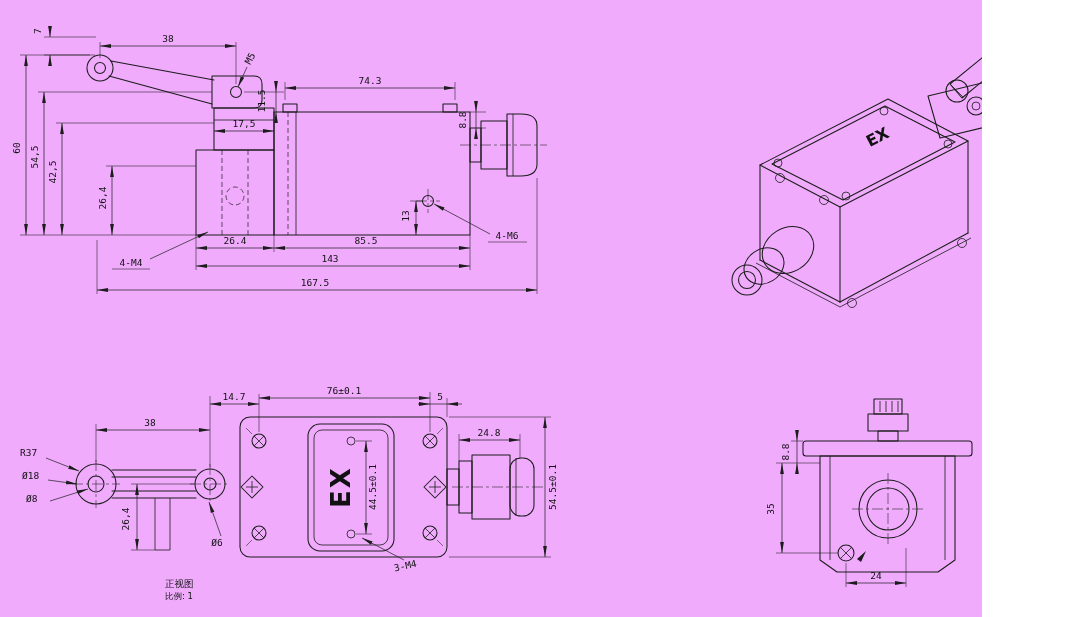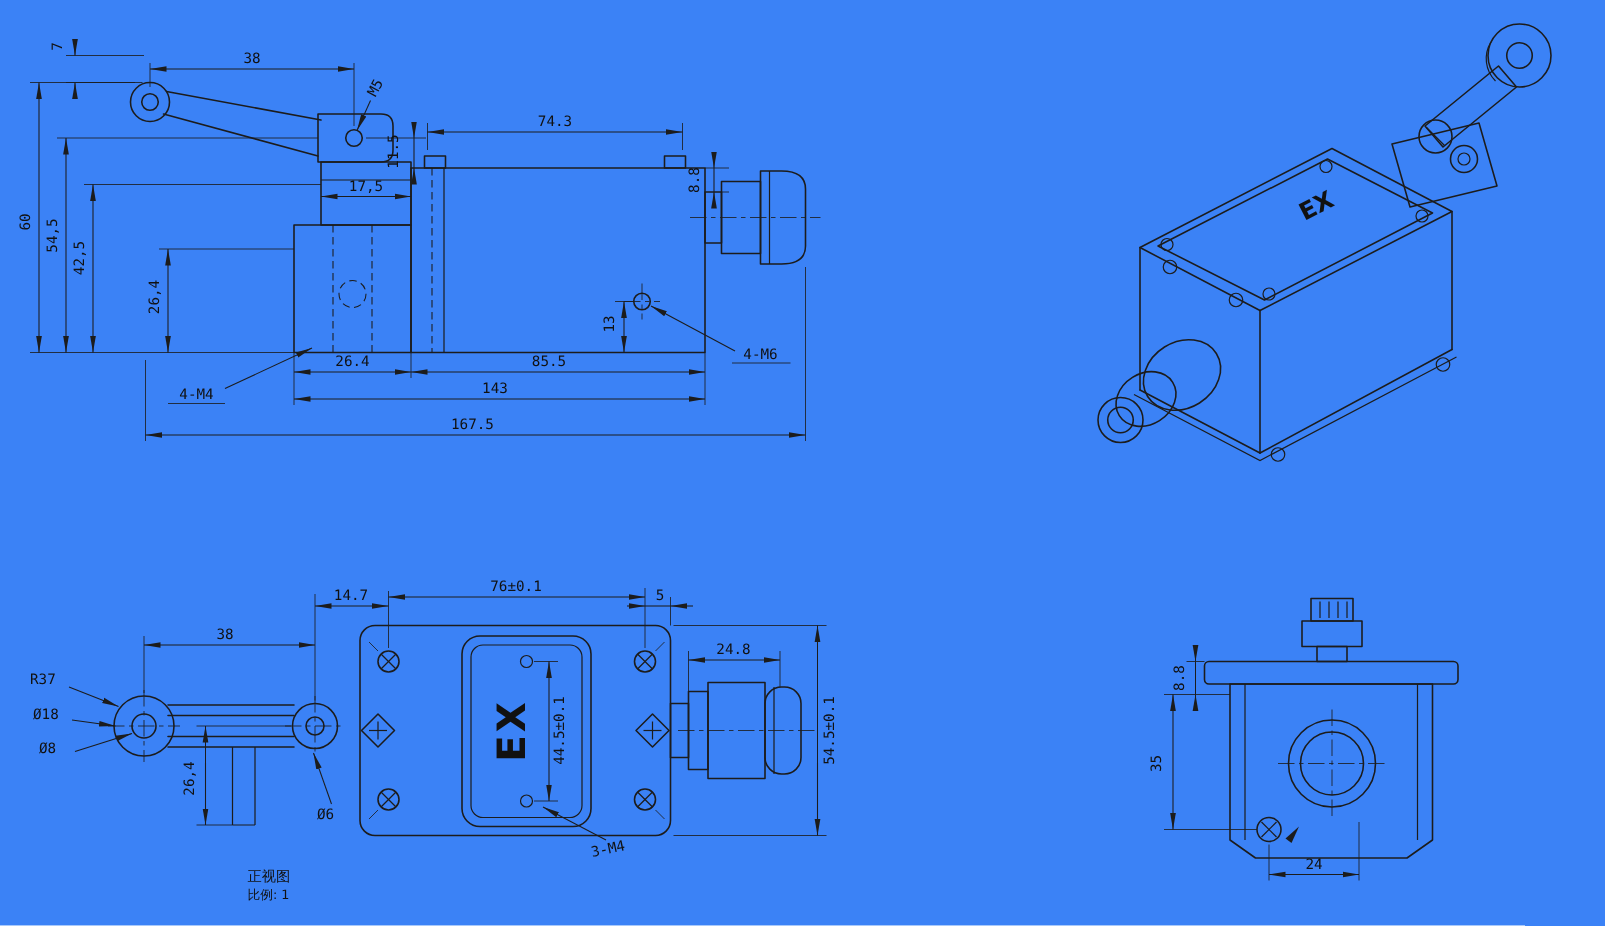--- a/index.html
+++ b/index.html
@@ -1,16 +1,16 @@
 <!DOCTYPE html>
 <html><head>
 <meta charset="utf-8">
 <style>
   html,body{margin:0;padding:0;background:#ffffff;}
-  #stage{position:relative;width:1070px;height:617px;background:#3b82f6;overflow:hidden;}
+  #stage{position:relative;width:982px;height:617px;background:#f0abfc;overflow:hidden;}
   svg{position:absolute;left:0;top:0;}
   .g  {stroke:#1c1c1c;stroke-width:1.05;fill:none;stroke-linejoin:round;stroke-linecap:round;}
   .g2 {stroke:#1c1c1c;stroke-width:0.8;fill:none;}
   .d  {stroke:#1c1c1c;stroke-width:0.7;fill:none;}
   .e  {stroke:#1c1c1c;stroke-width:0.55;fill:none;}
   .hd {stroke:#1c1c1c;stroke-width:0.7;fill:none;stroke-dasharray:5 3;}
   .cl {stroke:#1c1c1c;stroke-width:0.55;fill:none;stroke-dasharray:11 3 3 3;}
   text.dim{font-family:"DejaVu Sans Mono",monospace;font-size:9.5px;fill:#111;text-anchor:middle;}
   text.dimL{font-family:"DejaVu Sans Mono",monospace;font-size:9.5px;fill:#111;text-anchor:start;}
   text.mark{font-family:"DejaVu Sans",sans-serif;font-weight:bold;fill:#111;text-anchor:middle;}

